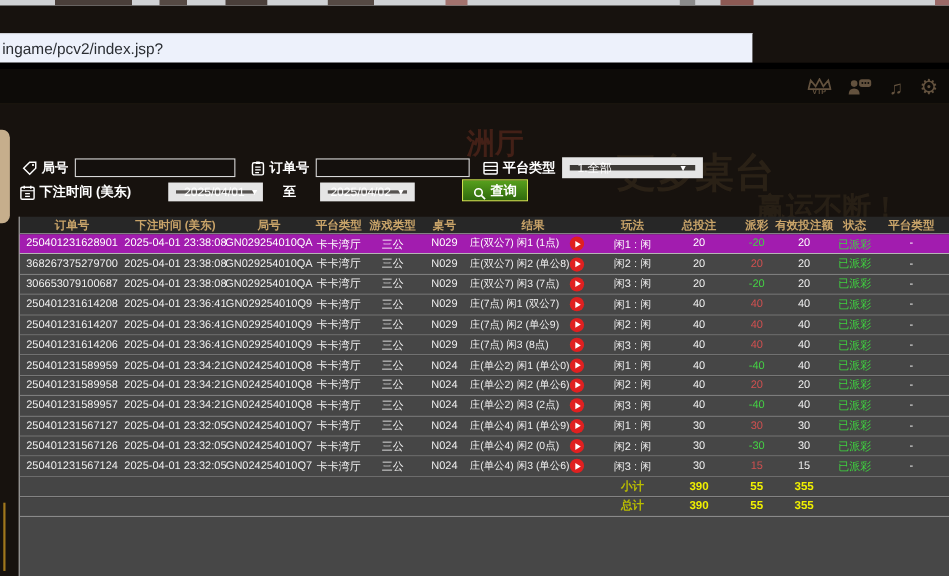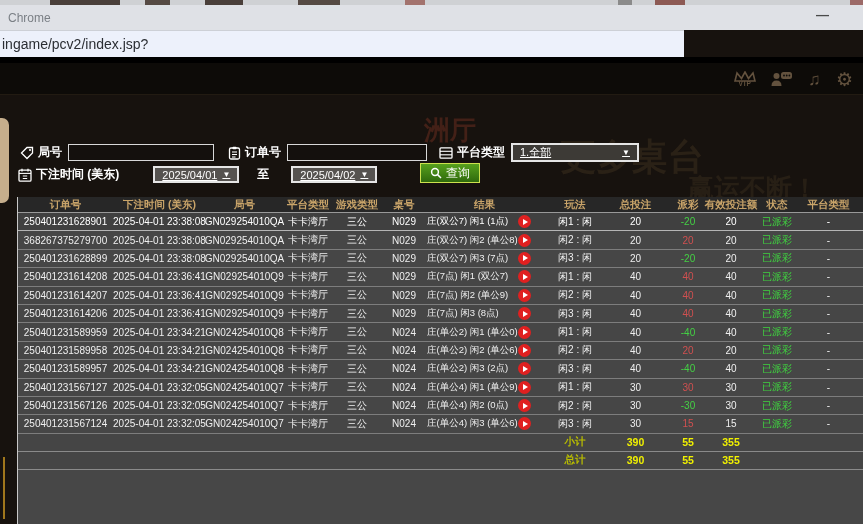--- a/index.html
+++ b/index.html
@@ -37,38 +37,38 @@
   .tan-wedge { position:absolute; left:0; top:23px; width:9px; height:85px; background:#c6ae8c; border-radius:0 7px 7px 0; }
   .gold-line { position:absolute; left:3px; top:362px; width:2px; height:62px; background:#b8891e; opacity:.85; }
 
   
   .filter-row { position:absolute; display:flex; align-items:center; }
   .row1 { top:48px; left:20px; }
   .row2 { top:71px; left:18px; }
   .flabel { color:#fff; font-size:12px; font-weight:bold; margin:0 6px 0 4px; white-space:nowrap; }
   .ficon { display:flex; align-items:center; }
   .txt-input { width:146px; height:17px; background:#14100d; border:1px solid #d8d8d8; color:#eee; font-size:11px; padding:0 4px; outline:none; }
-  .faux-select { height:19px; background:#3d3a36; border:2px solid #e5e5e5; color:#fff; font-size:11px;
-                 display:flex; align-items:center; justify-content:space-between; padding:0 7px; cursor:default;text-decoration:underline; }
+  .faux-select { height:19px; background:#3d3a36; border:7px solid #e5e5e5; color:#fff; font-size:11px;
+                 display:flex; align-items:center; justify-content:space-between; padding:0 7px; cursor:default; }
   .platform-select { width:128px; }
   .date-select { width:86px; height:17px; background:#565350; justify-content:center; gap:5px; }
   .arrow { font-size:8px; color:#fff; }
   .to-label { margin:0 22px 0 18px; }
-  .query-btn { position:absolute; left:420px; top:68px; height:20px; padding:0 9px; display:flex; align-items:center; gap:4px;
+  .query-btn { position:absolute; left:420px; top:68px; height:20px; padding:0 9px; display:flex; align-items:flex-end; gap:4px;
                background:linear-gradient(#57a01d,#2f6a0d); border:1px solid #cde24e; color:#fff;
-               font-size:12px; font-weight:normal; cursor:pointer; font-family:inherit; }
+               font-size:12px; font-weight:bold; cursor:pointer; font-family:inherit; }
 
   
   .table { position:absolute; top:102px; left:17px; width:846px; border-left:1px solid #c8c8c8; }
   .trow { display:flex; align-items:center; white-space:nowrap; }
   .thead { height:16px; background:#272727; border-bottom:1px solid #999; }
   .hcell { color:#c9a469; font-weight:bold; font-size:10.5px; }
   .cell { display:flex; align-items:center; justify-content:center; overflow:visible; }
   .drow { height:18.4px; background:#464646; border-bottom:1px solid #7d7d7d; color:#efefef; font-size:10px; }
-  .drow.hl { background:#404040; border-bottom-color:#b5b5b5; color:#fff; }
+  .drow.hl { background:#a21caf; border-bottom-color:#b5b5b5; color:#fff; }
   .c0{width:95px}.c1{width:93px}.c2{width:77px}.c3{width:50px}.c4{width:48px}.c5{width:46px}
   .c6{width:115px}.c7{width:66px}.c8{width:55px}.c9{width:50px}.c10{width:36px}.c11{width:56px}.c12{width:47px}
   .spacer{width:524px}
   .result { justify-content:flex-start; }
   .rtext { flex:1; text-align:left; font-size:9.5px; min-width:0; }
   .play { width:13px; height:13px; border-radius:50%; background:#e02020; flex:none; margin-right:11px;
           display:flex; align-items:center; justify-content:center; cursor:pointer; }
   .play::after { content:''; border-left:5px solid #fff; border-top:3px solid transparent; border-bottom:3px solid transparent; margin-left:1px; }
   .payout.pos { color:#d05050; } .payout.neg { color:#44d044; }
   .status { color:#3fd43f; }
@@ -85,24 +85,20 @@
     <div class="frag" style="left:50px;width:70px;background:#4a3f3a;"></div>
     <div class="frag" style="left:145px;width:25px;background:#564a44;"></div>
     <div class="frag" style="left:205px;width:38px;background:#4a3f3a;"></div>
     <div class="frag" style="left:298px;width:42px;background:#564a44;"></div>
     <div class="frag" style="left:405px;width:20px;background:#a3736e;"></div>
     <div class="frag" style="left:618px;width:14px;background:#8b8b8b;"></div>
     <div class="frag" style="left:655px;width:30px;background:#8d5a54;"></div>
     <div class="frag" style="left:850px;width:13px;background:#9c6a68;"></div>
   </div>
 
-  <div class="titlebar">
-    <span class="win-title">Chrome</span>
-    <span class="min-btn">—</span>
-  </div>
 
   <div class="urlbar">
     <span class="url-text">ingame/pcv2/index.jsp?</span>
   </div>
 
   <div class="black-gap"></div>
 
   <div class="game-header">
     <div class="header-icons">
       <div class="hicon">
@@ -176,21 +172,21 @@
         <svg width="14" height="14" viewBox="0 0 14 14">
             <rect x="1" y="2.2" width="12" height="11" rx="1.2" fill="none" stroke="#fff" stroke-width="1.3"></rect>
             <line x1="4" y1="0.8" x2="4" y2="3.5" stroke="#fff" stroke-width="1.3"></line>
             <line x1="10" y1="0.8" x2="10" y2="3.5" stroke="#fff" stroke-width="1.3"></line>
             <line x1="1" y1="5.4" x2="13" y2="5.4" stroke="#fff" stroke-width="1.1"></line>
             <line x1="4.8" y1="8" x2="9.2" y2="8" stroke="#fff" stroke-width="1"></line>
             <line x1="4.8" y1="10.5" x2="9.2" y2="10.5" stroke="#fff" stroke-width="1"></line>
           </svg>
       </span>
       <span class="flabel">下注时间 (美东)</span>
-      <div class="faux-select date-select" style="margin-left:28px;">
+      <div class="faux-select date-select" style="margin-left:28px;justify-content:space-between;">
         <span>2025/04/01</span>
         <span class="arrow">▼</span>
       </div>
       <span class="flabel to-label">至</span>
       <div class="faux-select date-select">
         <span>2025/04/02</span>
         <span class="arrow">▼</span>
       </div>
     </div>
 
@@ -249,21 +245,21 @@
       <span class="play"></span>
     </div>
     <div class="cell c7">闲2 : 闲</div>
     <div class="cell c8">20</div>
     <div class="cell c9 payout pos">20</div>
     <div class="cell c10">20</div>
     <div class="cell c11 status">已派彩</div>
     <div class="cell c12">-</div>
   </div>
           <div class="trow drow">
-    <div class="cell c0">250401231628899</div>
+    <div class="cell c0">306653079100687</div>
     <div class="cell c1">2025-04-01 23:38:08</div>
     <div class="cell c2">GN029254010QA</div>
     <div class="cell c3">卡卡湾厅</div>
     <div class="cell c4">三公</div>
     <div class="cell c5">N029</div>
     <div class="cell c6 result">
       <span class="rtext">庄(双公7) 闲3 (7点)</span>
       <span class="play"></span>
     </div>
     <div class="cell c7">闲3 : 闲</div>

